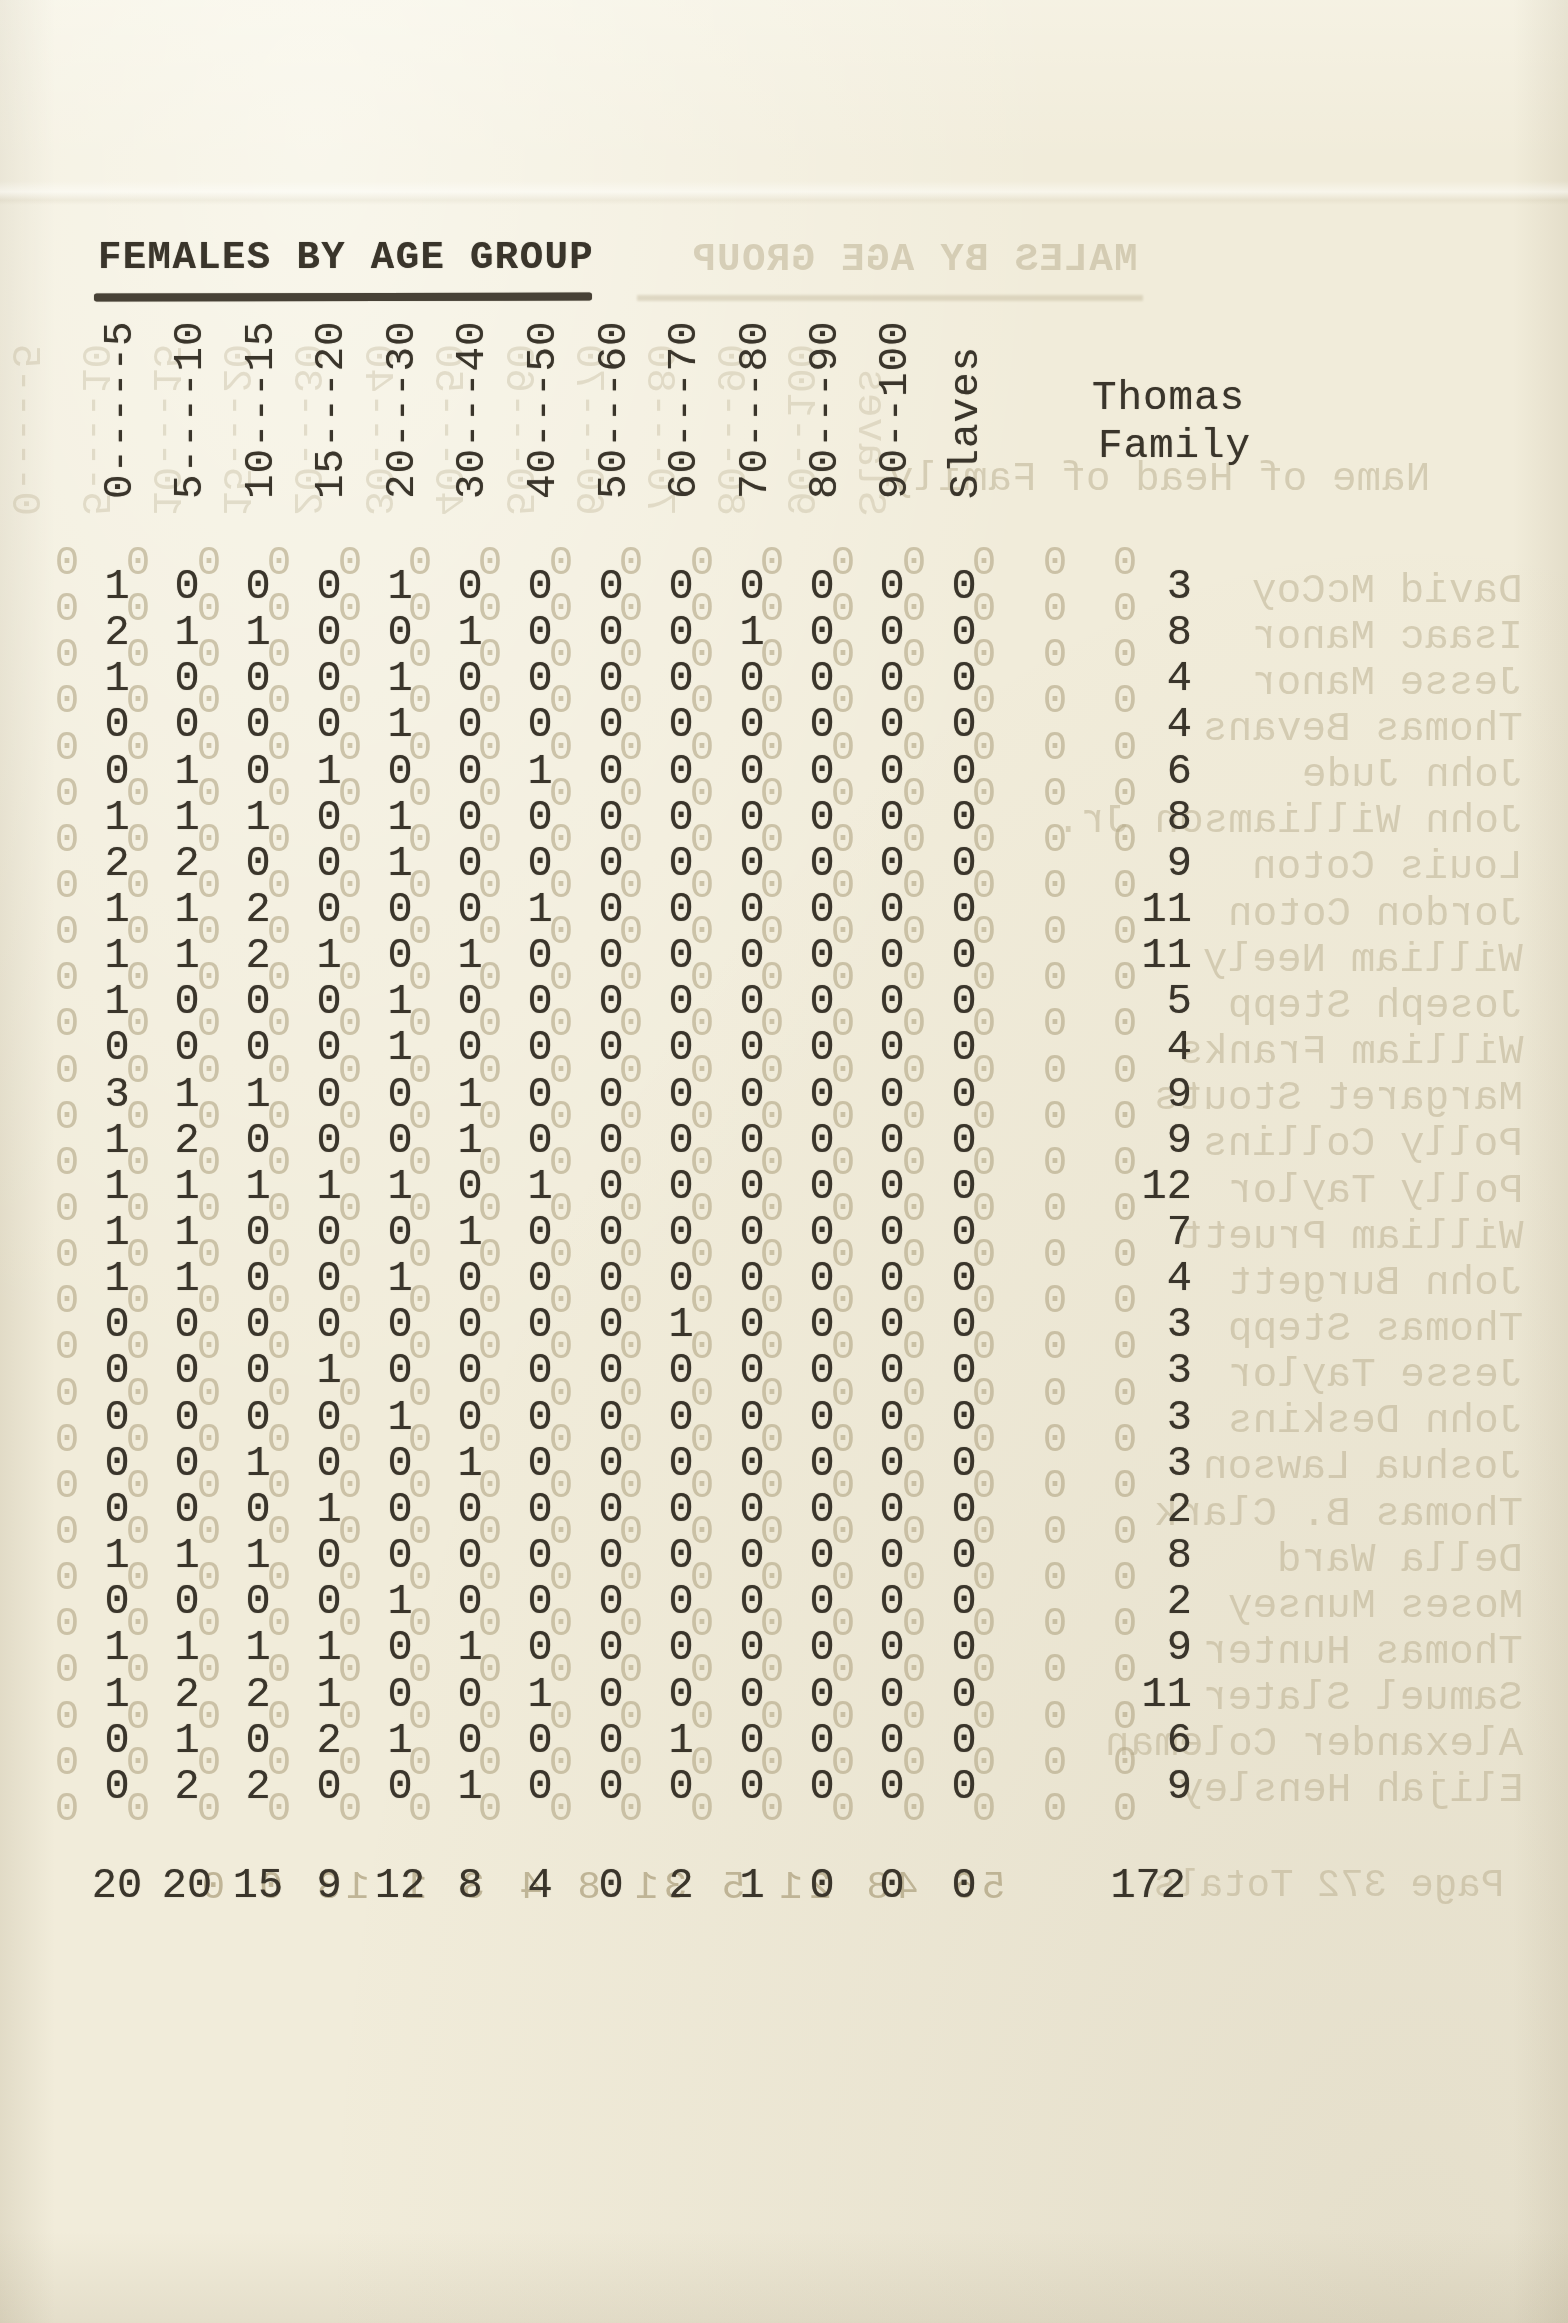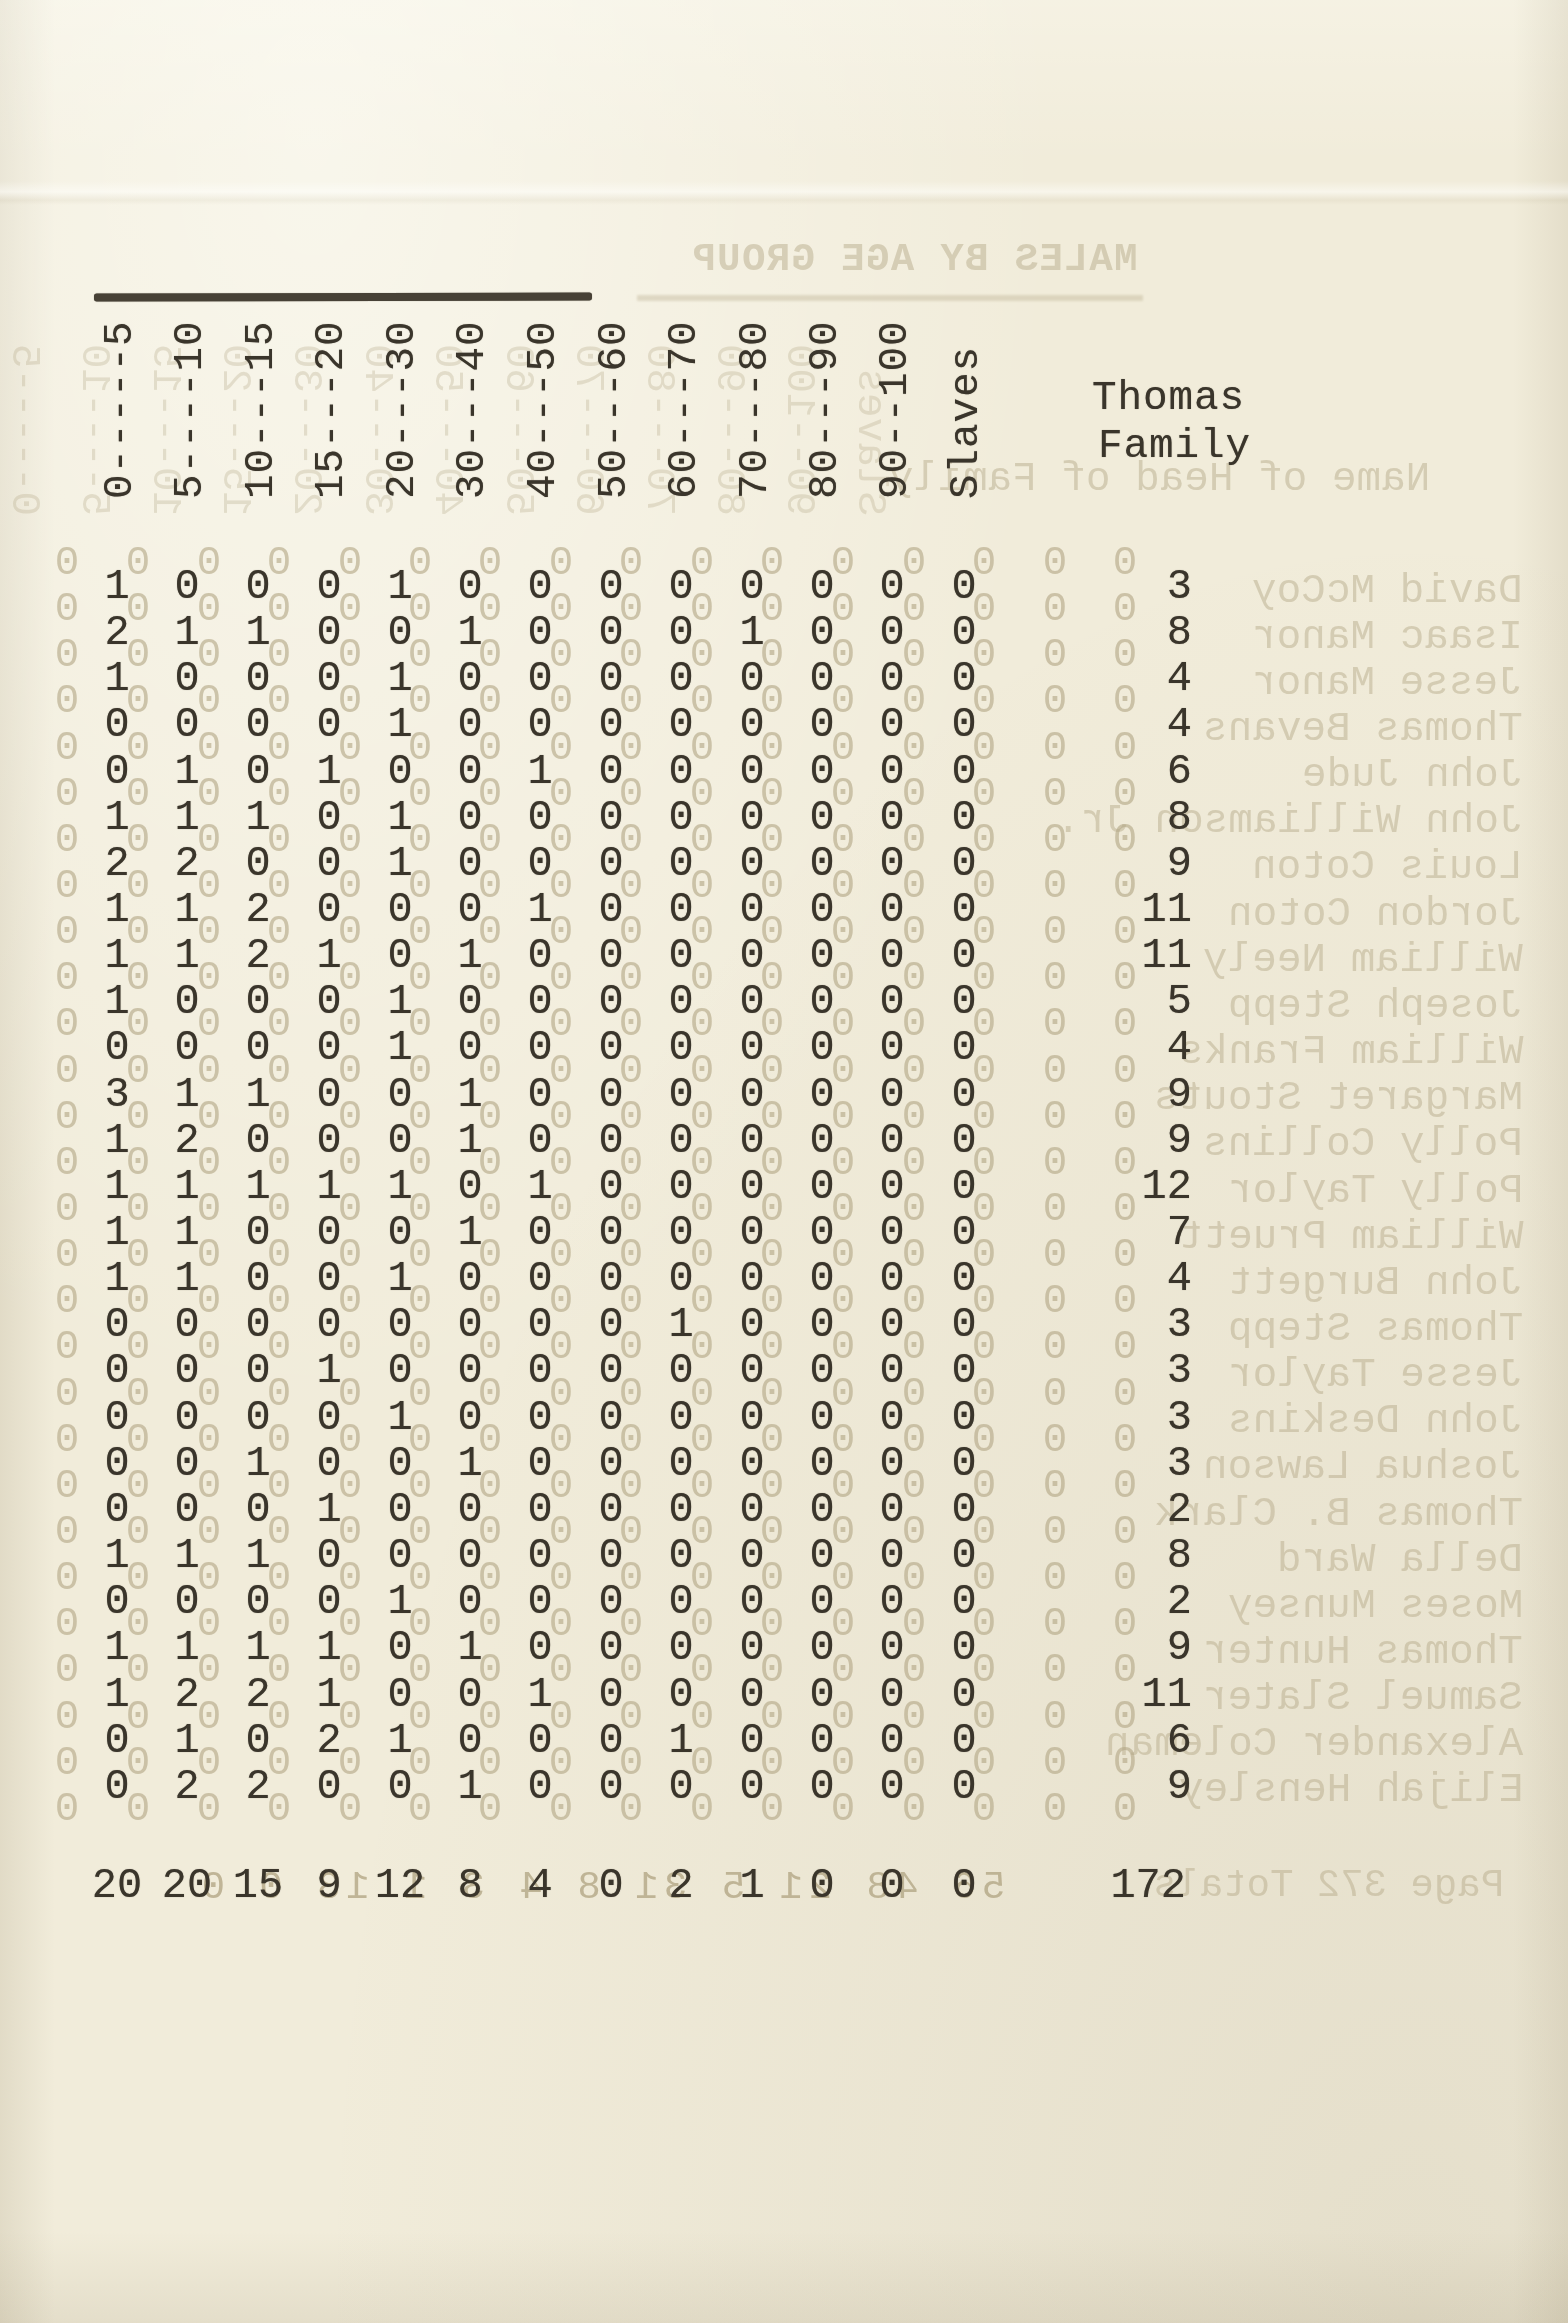--- a/index.html
+++ b/index.html
@@ -526,20 +526,21 @@
       <div class="bleed bleed-text" style="right:45px;top:1444px;">Joshua Lawson</div>
       <div class="bleed bleed-text" style="right:45px;top:1491px;">Thomas B. Clark</div>
       <div class="bleed bleed-text" style="right:45px;top:1537px;">Della Ward</div>
       <div class="bleed bleed-text" style="right:45px;top:1583px;">Moses Munsey</div>
       <div class="bleed bleed-text" style="right:45px;top:1629px;">Thomas Hunter</div>
       <div class="bleed bleed-text" style="right:45px;top:1675px;">Samuel Slater</div>
       <div class="bleed bleed-text" style="right:45px;top:1721px;">Alexander Coleman</div>
       <div class="bleed bleed-text" style="right:45px;top:1767px;">Elijah Hensley</div>
     </div>
 
+  <div class="ink doc-title">FEMALES BY AGE GROUP</div>
   <div class="title-underline"></div>
 
   <div class="ink fam-label" style="left:1092px;top:375px;">Thomas</div>
   <div class="ink fam-label" style="left:1098px;top:423px;">Family</div>
 
   <div id="table-layer">
       <div class="ink col-header" style="left:97px;top:499px;">0-----5</div>
       <div class="ink col-header" style="left:167px;top:499px;">5----10</div>
       <div class="ink col-header" style="left:238px;top:499px;">10---15</div>
       <div class="ink col-header" style="left:308px;top:499px;">15---20</div>

